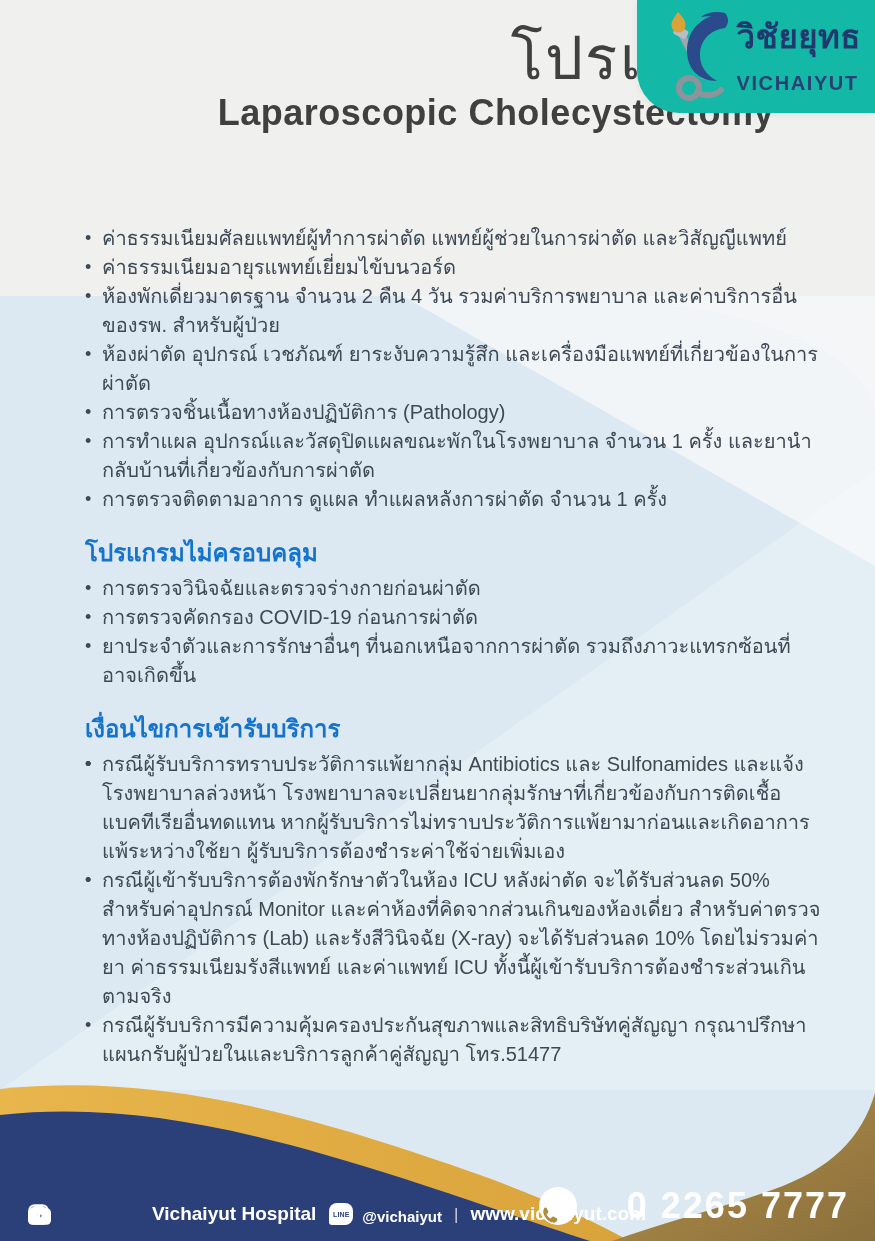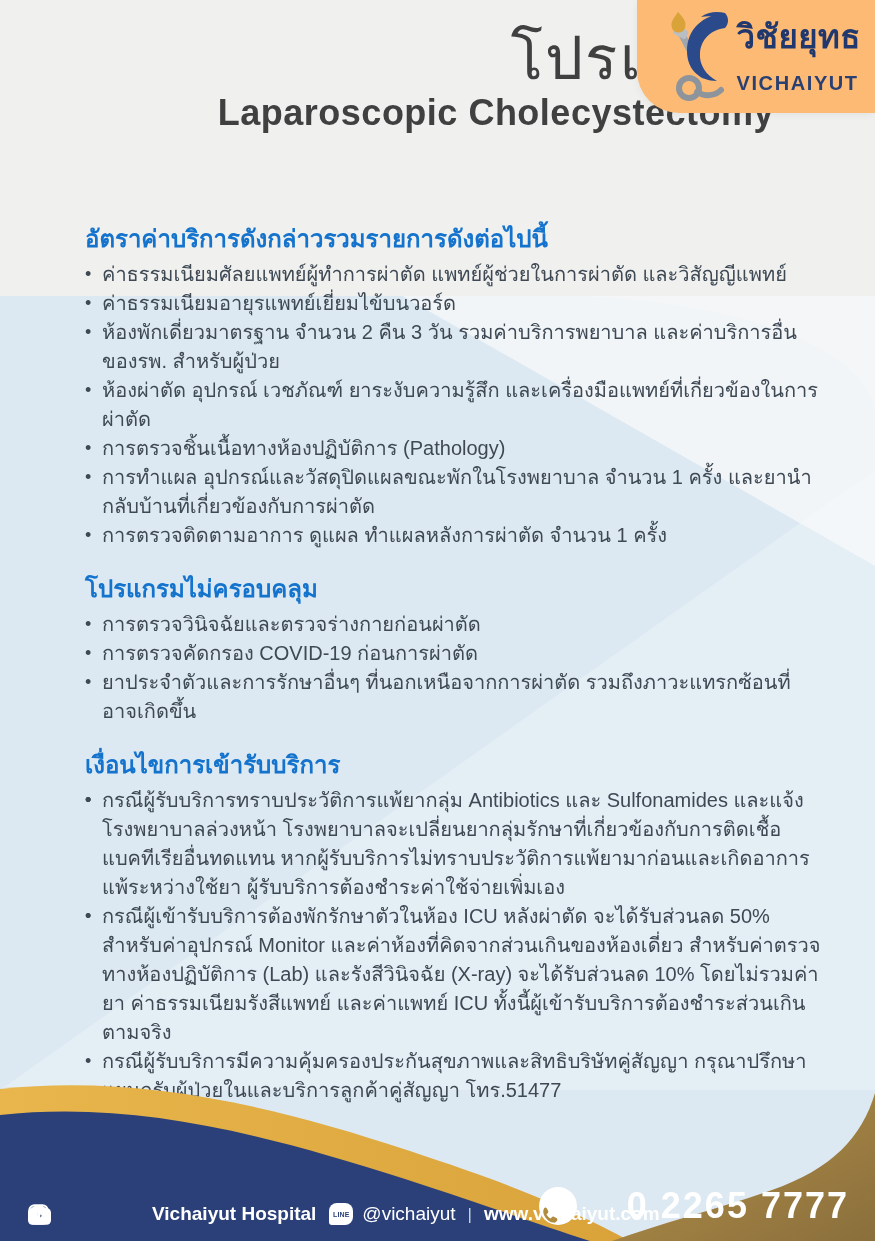--- a/index.html
+++ b/index.html
@@ -19,21 +19,21 @@
     clip-path:polygon(46% 0,100% 0,100% 90%);
   }
   .wedge2{
     position:absolute;left:0;top:470px;width:875px;height:620px;
     background:#ffffff;opacity:.22;
     clip-path:polygon(0 100%,100% 0,100% 100%);
   }
   
   .logo-card{
     position:absolute;top:0;right:0;width:238px;height:113px;
-    background:#fdba74;border-bottom-left-radius:42px;
+    background:#14b8a6;border-bottom-left-radius:42px;
     box-shadow:0 2px 8px rgba(0,0,0,.06);
     display:flex;align-items:center;justify-content:flex-end;
     padding-right:14px;box-sizing:border-box;
   }
   .logo-mark{width:72px;height:92px;margin-right:6px;flex:none;}
   .logo-text{display:flex;flex-direction:column;line-height:1;}
   .logo-thai{font-size:33px;font-weight:bold;color:#20386e;letter-spacing:.5px;}
   .logo-latin{font-size:20px;font-weight:bold;color:#2a4072;letter-spacing:1.6px;margin-top:20px;}
   
   .titles{position:absolute;left:0;top:26px;width:774px;text-align:right;color:#404040;}
@@ -60,21 +60,21 @@
     position:absolute;left:28px;bottom:16px;display:flex;align-items:flex-end;gap:9px;
     color:#ffffff;pointer-events:auto;
   }
   .soc{width:21px;height:21px;display:inline-flex;align-items:center;justify-content:center;}
   .hosp-name{font-size:19px;font-weight:bold;margin:0 4px 0 4px;white-space:nowrap;}
   .line-badge{
     width:24px;height:22px;background:#ffffff;border-radius:8px 8px 8px 3px;
     display:inline-flex;align-items:center;justify-content:center;
     color:#2b4079;font-size:7px;font-weight:bold;letter-spacing:.2px;
   }
-  .line-id{font-size:19px;font-weight:normal;white-space:nowrap;}
+  .line-id{font-size:15px;font-weight:bold;white-space:nowrap;}
   .sep{font-size:17px;opacity:.75;margin:0 3px;}
   .website{font-size:19px;font-weight:bold;white-space:nowrap;}
   .footer-right{
     position:absolute;right:26px;bottom:14px;display:flex;align-items:center;gap:10px;
     color:#ffffff;pointer-events:auto;
   }
   .phone-circle{
     width:38px;height:38px;border-radius:50%;background:#ffffff;
     display:flex;align-items:center;justify-content:center;flex:none;
   }
@@ -107,26 +107,25 @@
     <path d="M38,81 C46,86 56,85 62,79" fill="none" stroke="#8d949b" stroke-width="6" stroke-linecap="round"></path>
   </svg>
   <div class="logo-text">
     <span class="logo-thai">วิชัยยุทธ</span>
     <span class="logo-latin">VICHAIYUT</span>
   </div>
 </div>
 
 <div class="content">
   <div class="section">
-    <h2>อัตราค่าบริการดังกล่าวรวมรายการดังต่อไปนี้</h2>
     <ul class="blist">
 
     <li><span class="dot">•</span><span>ค่าธรรมเนียมศัลยแพทย์ผู้ทำการผ่าตัด แพทย์ผู้ช่วยในการผ่าตัด และวิสัญญีแพทย์</span></li>
         <li><span class="dot">•</span><span>ค่าธรรมเนียมอายุรแพทย์เยี่ยมไข้บนวอร์ด</span></li>
-        <li><span class="dot">•</span><span>ห้องพักเดี่ยวมาตรฐาน จำนวน 2 คืน 3 วัน รวมค่าบริการพยาบาล และค่าบริการอื่นของรพ. สำหรับผู้ป่วย</span></li>
+        <li><span class="dot">•</span><span>ห้องพักเดี่ยวมาตรฐาน จำนวน 2 คืน 4 วัน รวมค่าบริการพยาบาล และค่าบริการอื่นของรพ. สำหรับผู้ป่วย</span></li>
         <li><span class="dot">•</span><span>ห้องผ่าตัด อุปกรณ์ เวชภัณฑ์ ยาระงับความรู้สึก และเครื่องมือแพทย์ที่เกี่ยวข้องในการผ่าตัด</span></li>
         <li><span class="dot">•</span><span>การตรวจชิ้นเนื้อทางห้องปฏิบัติการ (Pathology)</span></li>
         <li><span class="dot">•</span><span>การทำแผล อุปกรณ์และวัสดุปิดแผลขณะพักในโรงพยาบาล จำนวน 1 ครั้ง และยานำกลับบ้านที่เกี่ยวข้องกับการผ่าตัด</span></li>
         <li><span class="dot">•</span><span>การตรวจติดตามอาการ ดูแผล ทำแผลหลังการผ่าตัด จำนวน 1 ครั้ง</span></li>
       </ul>
   </div>
   <div class="section">
     <h2>โปรแกรมไม่ครอบคลุม</h2>
     <ul class="blist">
 

